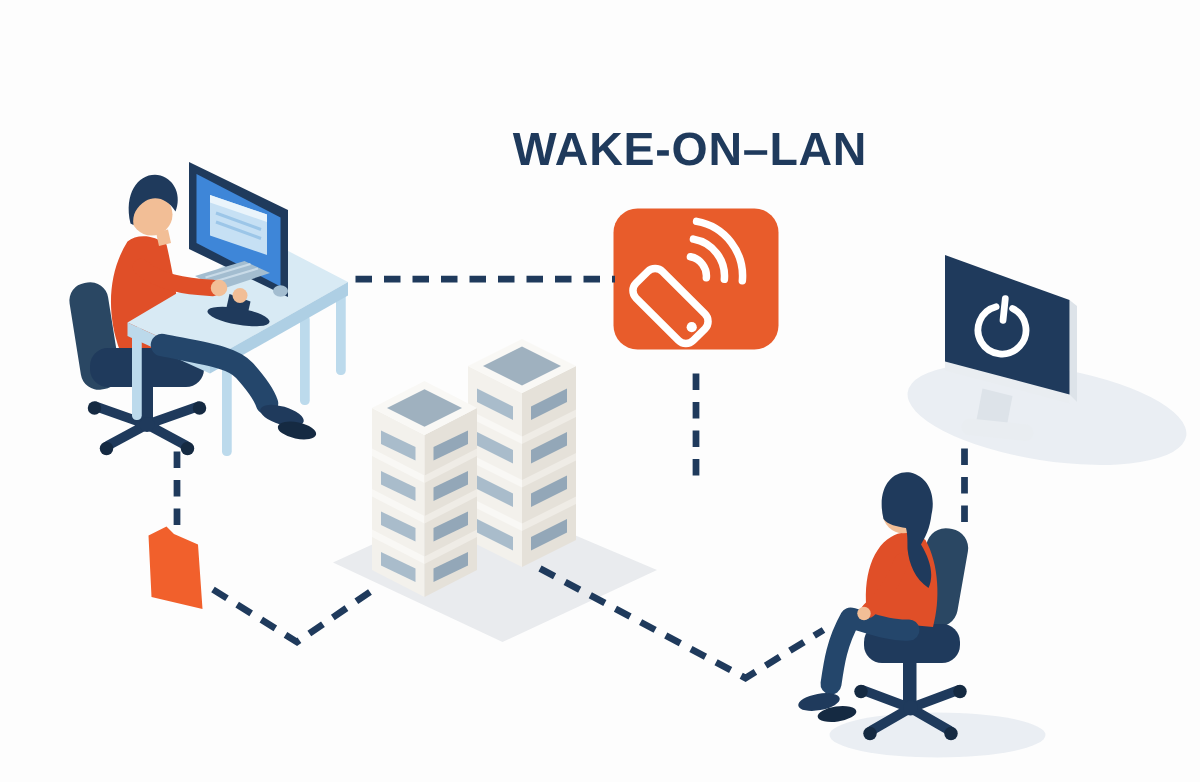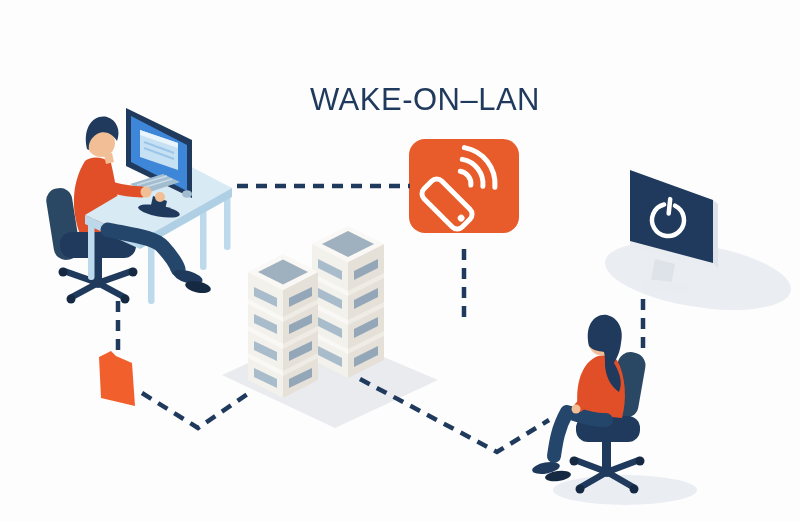--- a/index.html
+++ b/index.html
@@ -4,21 +4,21 @@
 <style>
   html,body{margin:0;padding:0;}
   body{
     background:var(--background,#fdfdfd);
     font-family:"Liberation Sans", sans-serif;
     width:800px;height:521px;overflow:hidden;
   }
   .canvas{position:relative;width:800px;height:521px;background:var(--background,#fdfdfd);}
   .title{
     position:absolute;left:310px;top:82px;width:300px;
-    font-size:31px;font-weight:normal;
+    text-align:center;font-size:31px;font-weight:bold;
     letter-spacing:0.5px;color:var(--navy,#1F3A5C);
   }
   svg{position:absolute;left:0;top:0;}
   
   .c-navy{fill:var(--navy)} .c-navyMid{fill:var(--navyMid)} .c-navyDeep{fill:var(--navyDeep)}
   .c-accent{fill:var(--accent)} .c-folder{fill:var(--folderOrange)} .c-shirt{fill:var(--shirtOrange)}
   .c-skin{fill:var(--skin)} .c-screen{fill:var(--screenBlue)} .c-window{fill:var(--screenWindow)}
   .c-header{fill:var(--screenHeader)} .c-deskTop{fill:var(--deskTop)} .c-deskSide{fill:var(--deskSide)}
   .c-deskSide2{fill:var(--deskSide2)} .c-leg{fill:var(--deskLeg)} .c-kb{fill:var(--keyboard)}
   .c-srv{fill:var(--serverBody)} .c-srvSh{fill:var(--serverShade)} .c-rim{fill:var(--serverRim)}

